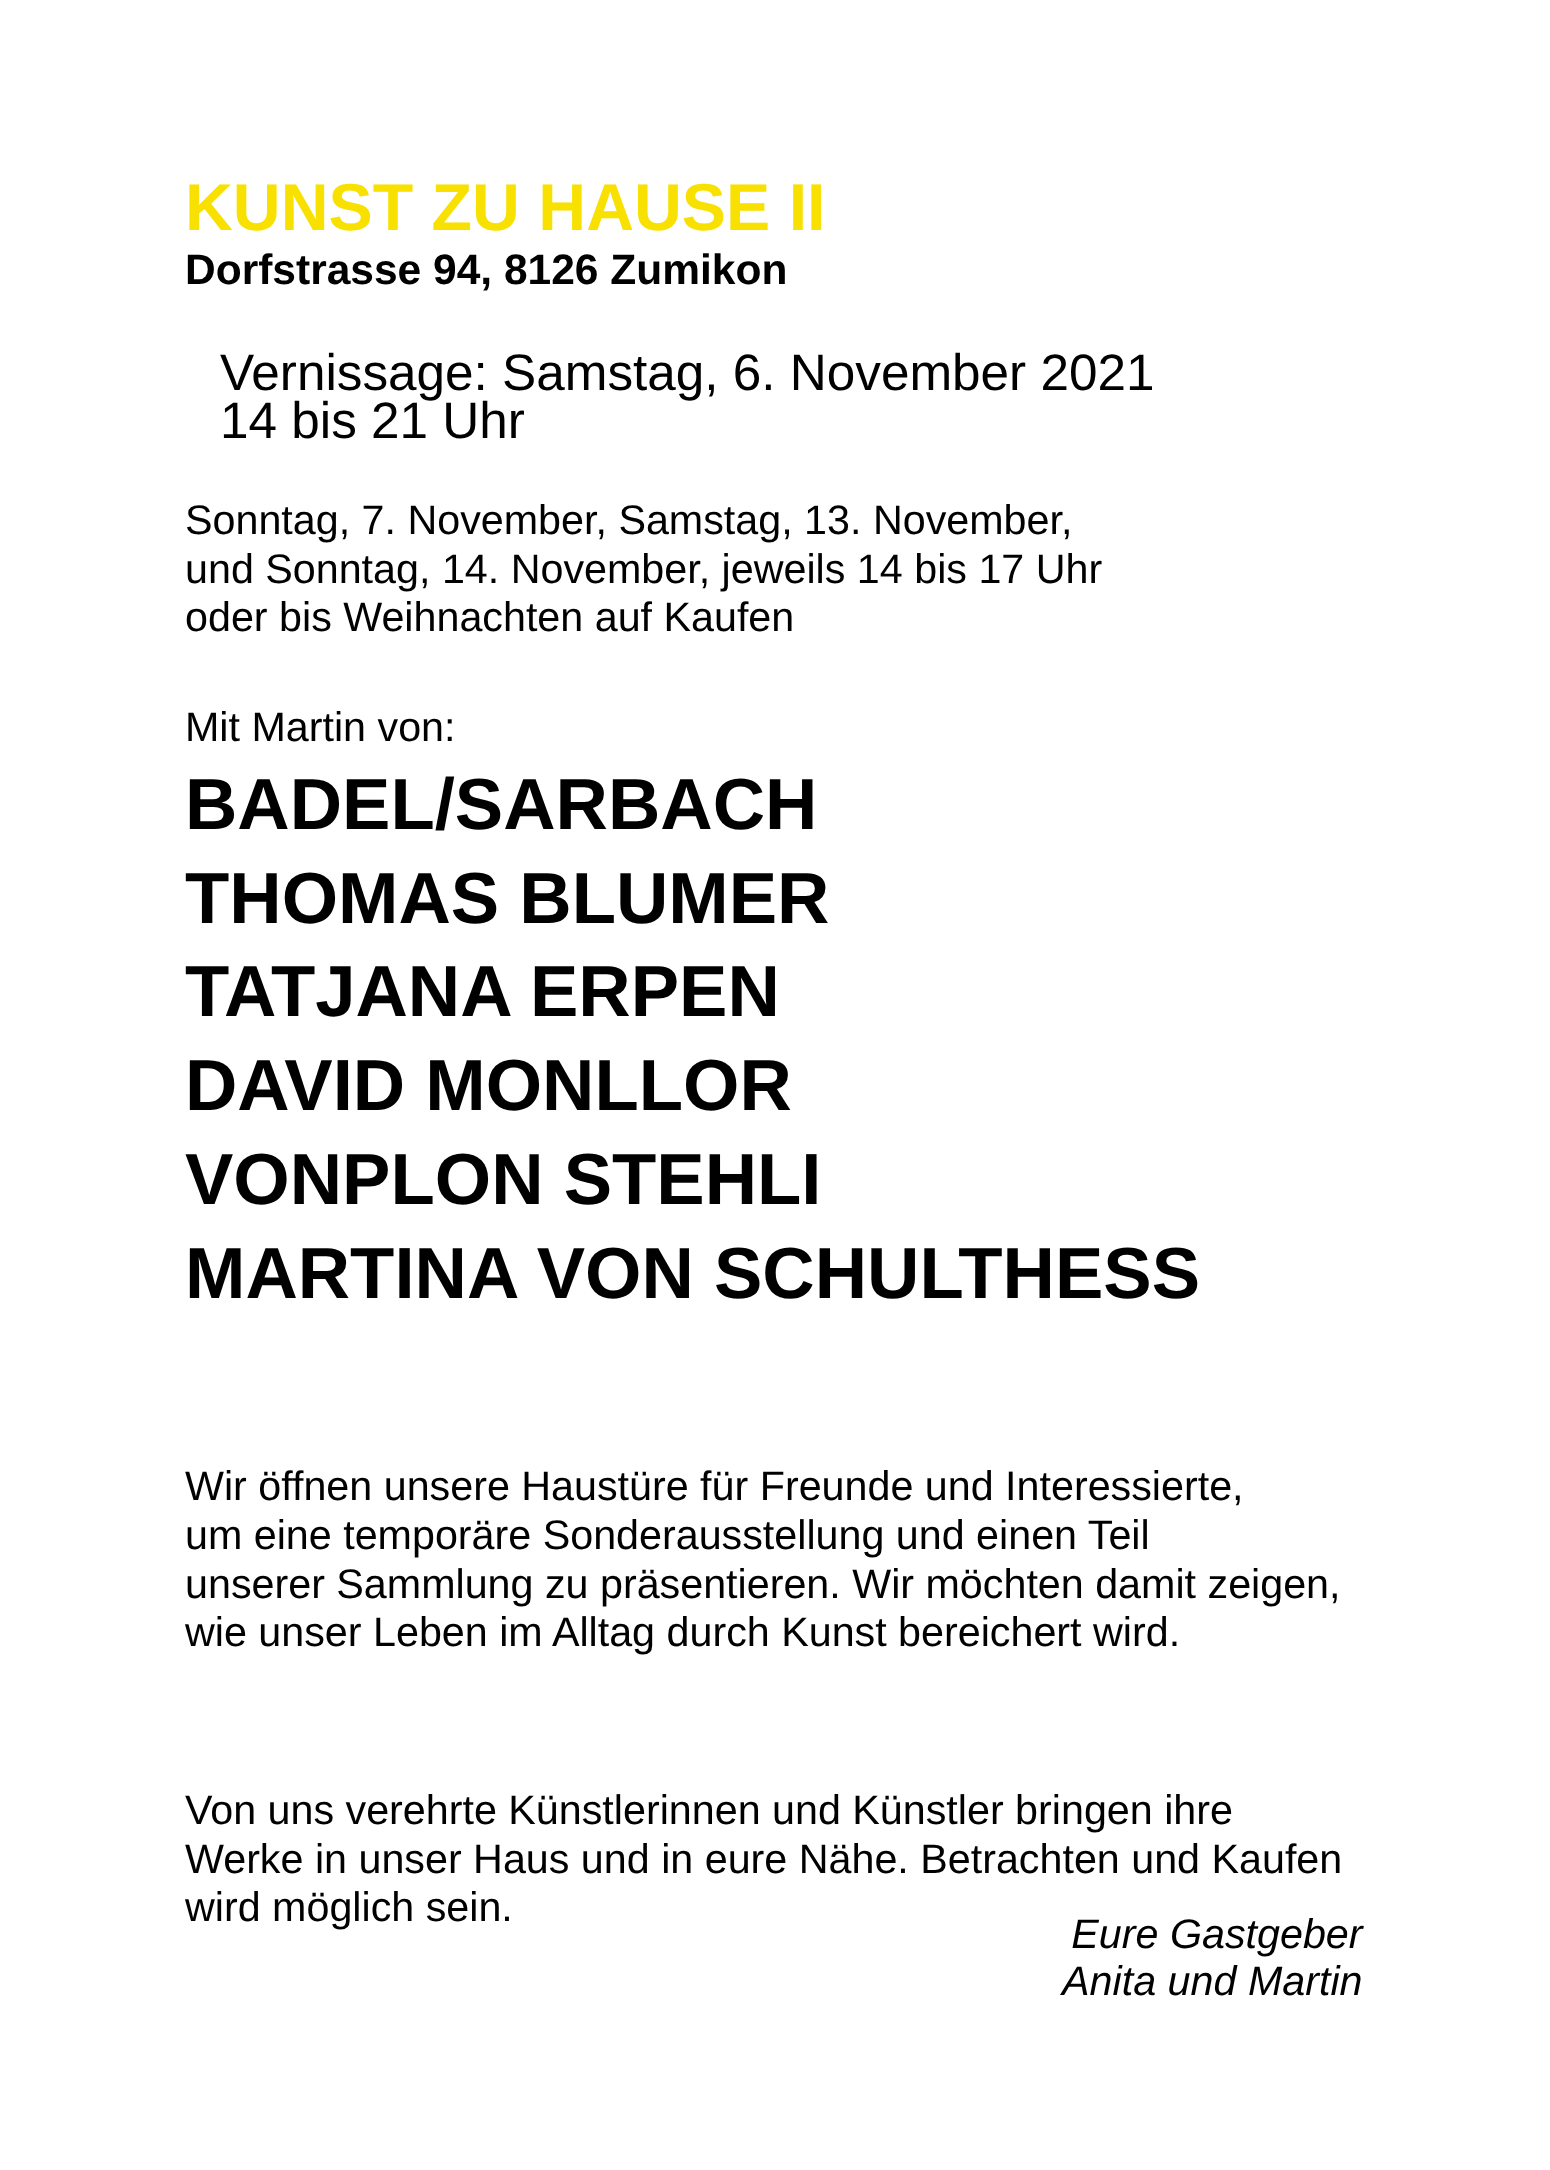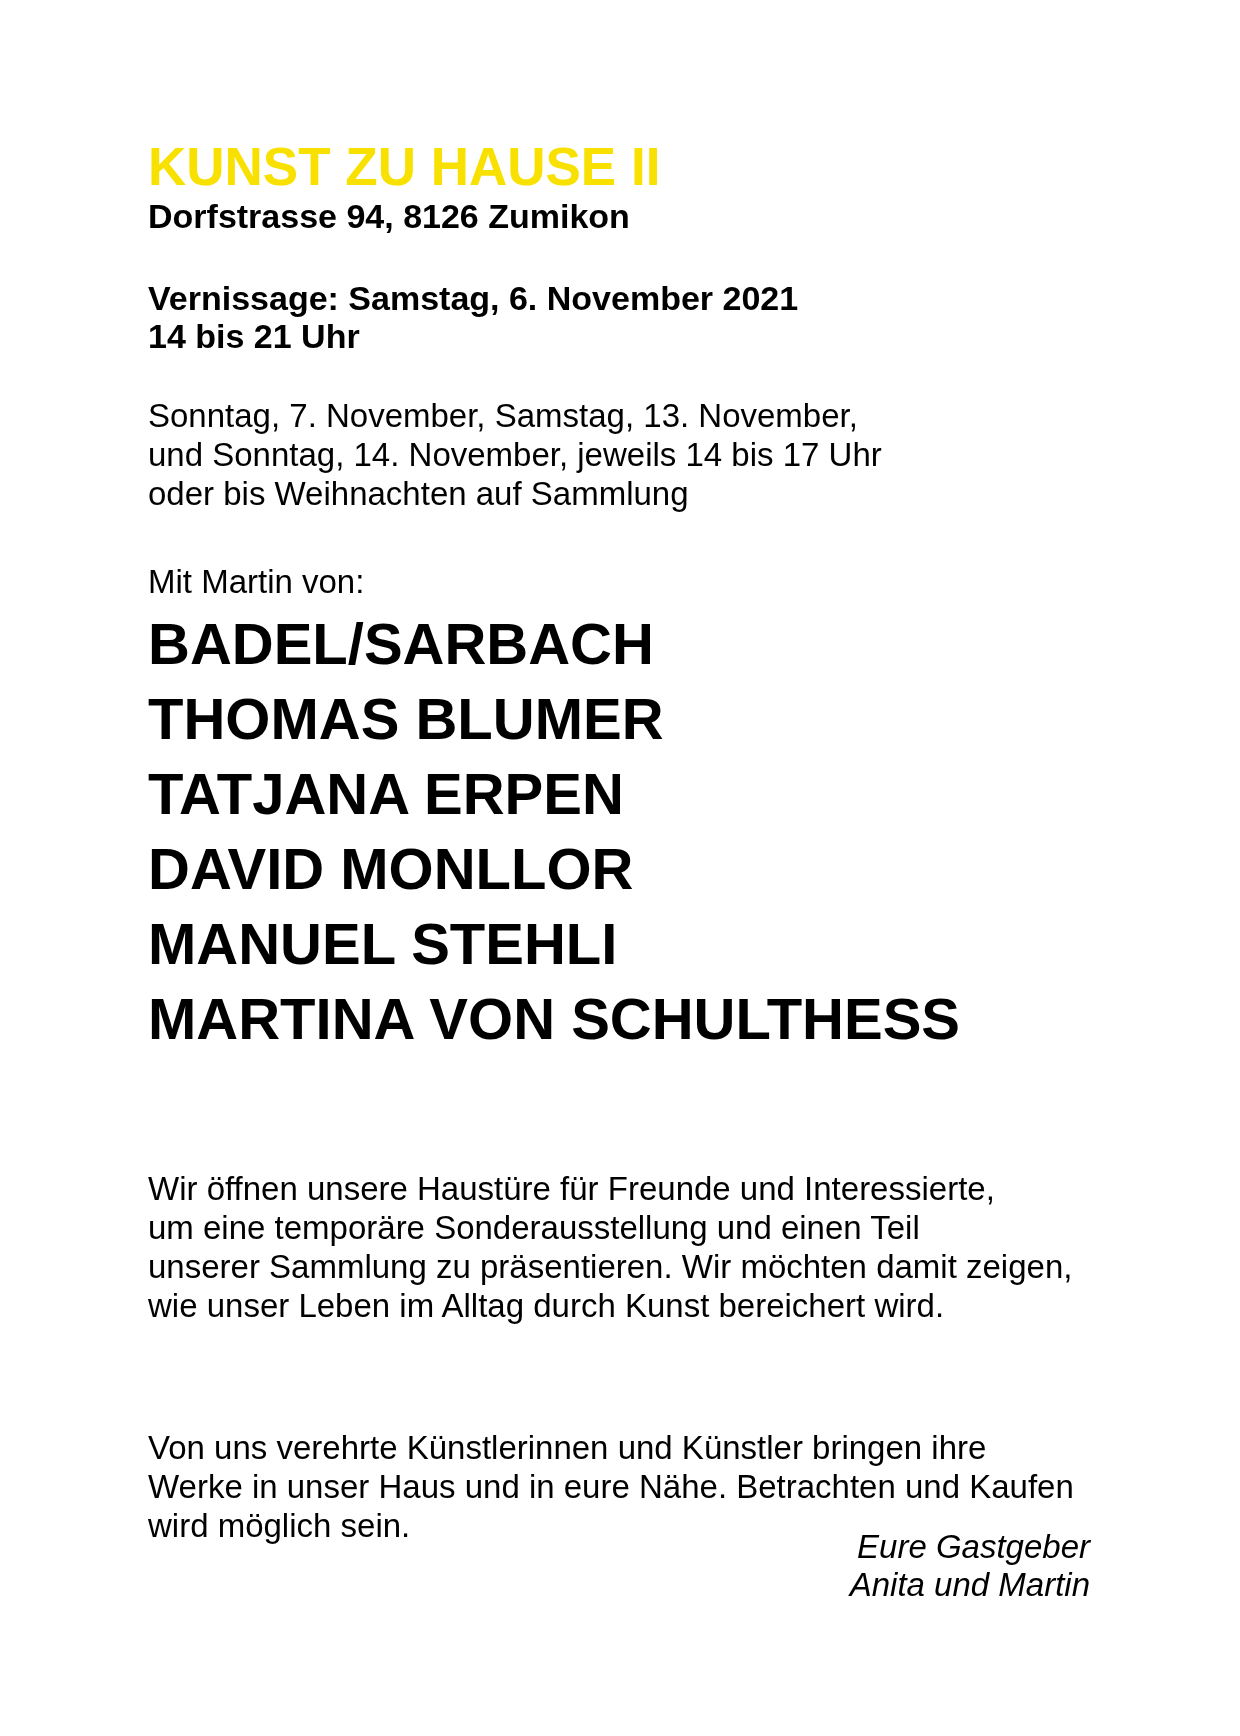--- a/index.html
+++ b/index.html
@@ -29,24 +29,25 @@
   }
   .address {
     top: 197px;
     font-size: 34px;
     line-height: 38px;
     font-weight: bold;
     white-space: nowrap;
   }
   .vernissage {
     top: 279px;
-    font-size: 34px;
+    font-size: 41px;
     line-height: 38px;
-    font-weight: bold;
+    font-weight: normal;
     white-space: nowrap;
+    margin-left: 28px;
   }
   .open-days {
     top: 396px;
     font-size: 33px;
     line-height: 39px;
     white-space: nowrap;
   }
   .works-intro {
     top: 562px;
     font-size: 33px;
@@ -93,31 +94,31 @@
   <div class="abs address">Dorfstrasse 94, 8126 Zumikon</div>
 
   <div class="abs vernissage">
     <div>Vernissage: Samstag, 6. November 2021</div>
     <div>14 bis 21 Uhr</div>
   </div>
 
   <div class="abs open-days">
     <div>Sonntag, 7. November, Samstag, 13. November,</div>
     <div>und Sonntag, 14. November, jeweils 14 bis 17 Uhr</div>
-    <div>oder bis Weihnachten auf Sammlung</div>
+    <div>oder bis Weihnachten auf Kaufen</div>
   </div>
 
   <div class="abs works-intro">Mit Martin von:</div>
 
   <div class="abs artists">
     <div>BADEL/SARBACH</div>
     <div>THOMAS BLUMER</div>
     <div>TATJANA ERPEN</div>
     <div>DAVID MONLLOR</div>
-    <div>MANUEL STEHLI</div>
+    <div>VONPLON STEHLI</div>
     <div>MARTINA VON SCHULTHESS</div>
   </div>
 
   <div class="abs para1">
     <div>Wir öffnen unsere Haustüre für Freunde und Interessierte,</div>
     <div>um eine temporäre Sonderausstellung und einen Teil</div>
     <div>unserer Sammlung zu präsentieren. Wir möchten damit zeigen,</div>
     <div>wie unser Leben im Alltag durch Kunst bereichert wird.</div>
   </div>
 

